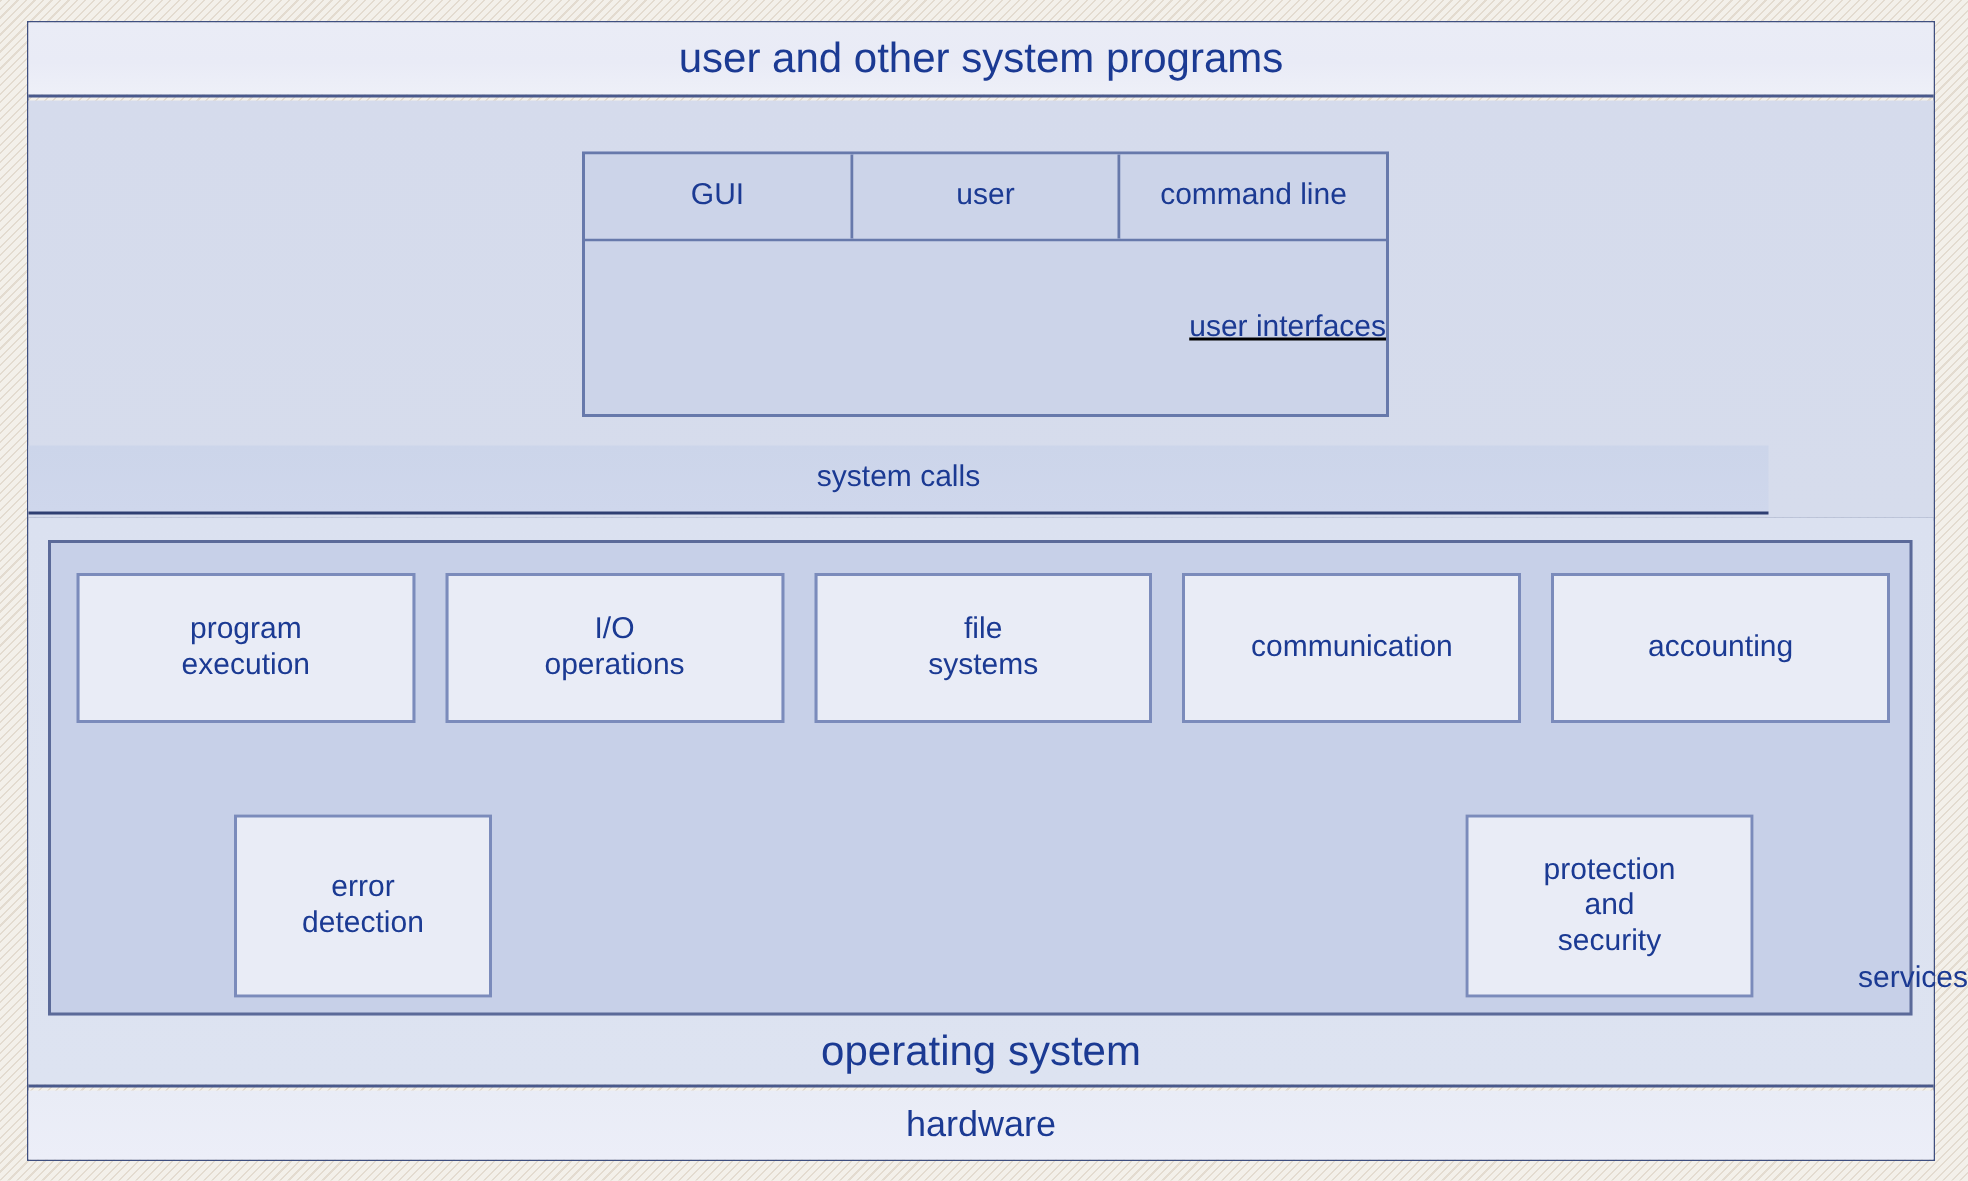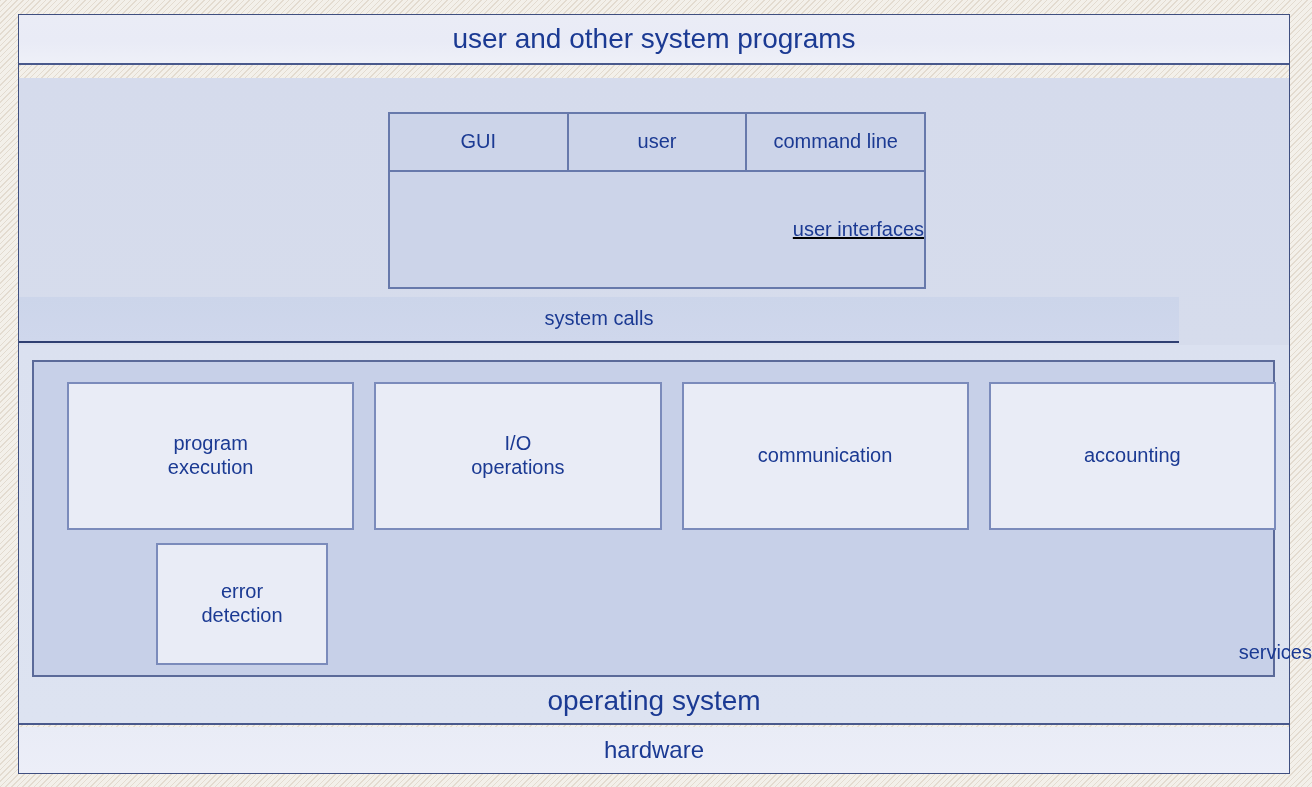--- a/index.html
+++ b/index.html
@@ -56,21 +56,21 @@
     display: flex;
     align-items: center;
     justify-content: center;
   }
   #user-programs-band .band-text { font-size: 28px; }
 
   
   #ui-region {
     position: absolute;
     left: 0;
-    top: 63px;
+    top: 52px;
     width: 1270px;
     height: 280px;
     box-sizing: border-box;
     background: linear-gradient(180deg, #d5dbec 0%, #d6dcec 100%);
     border-bottom: 2px solid #5b6a99;
   }
 
   #ui-box {
     position: absolute;
     left: 369px;
@@ -172,24 +172,23 @@
     padding-left: 24px;
   }
   #services-caption .band-text { font-size: 20px; }
 
   
   #service-row-top {
     position: absolute;
     left: 17px;
     top: 20px;
     width: 1209px;
-    height: 148px;
+    height: 100px;
     display: flex;
     gap: 20px;
-    margin-left: 16px;
   }
   .service-box {
     flex: 1 1 0;
     box-sizing: border-box;
     border: 2px solid #7b8bbb;
     background: linear-gradient(180deg, #e9ecf6 0%, #e9ecf6 100%);
     display: flex;
     align-items: center;
     justify-content: center;
   }
@@ -280,32 +279,41 @@
       <div id="service-row-top">
         <div class="service-box">
           <span class="box-text">program
 execution</span>
         </div>
         <div class="service-box">
           <span class="box-text">I/O
 operations</span>
         </div>
         <div class="service-box">
+          <span class="box-text">file
+systems</span>
+        </div>
+        <div class="service-box">
           <span class="box-text">communication</span>
         </div>
         <div class="service-box">
           <span class="box-text">accounting</span>
         </div>
       </div>
 
       <div id="service-error">
         <span class="box-text">error
 detection</span>
       </div>
 
+      <div id="service-protection">
+        <span class="box-text">protection
+and
+security</span>
+      </div>
 
       <div id="services-caption">
         <span class="band-text">services</span>
       </div>
 
     </div>
 
     <div id="os-caption">
       <span class="band-text">operating system</span>
     </div>

